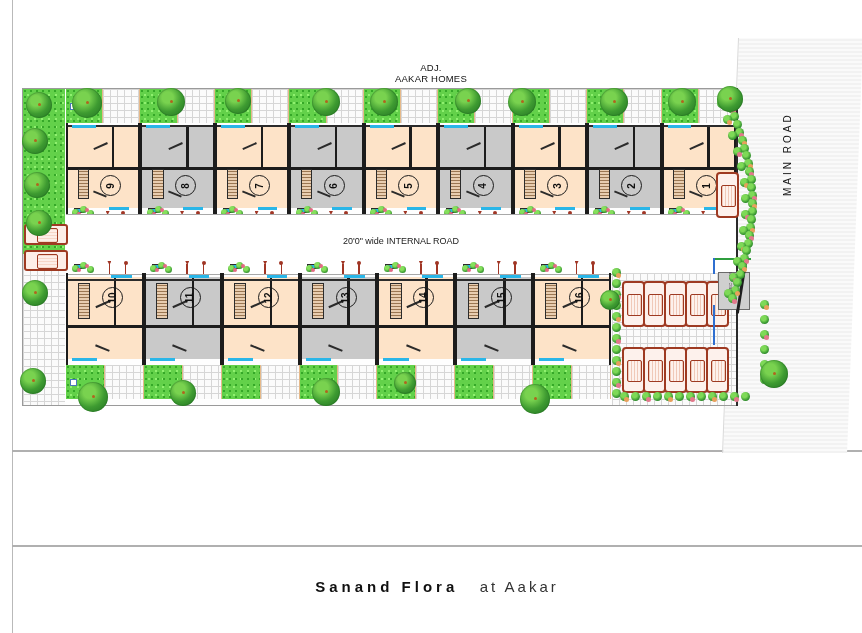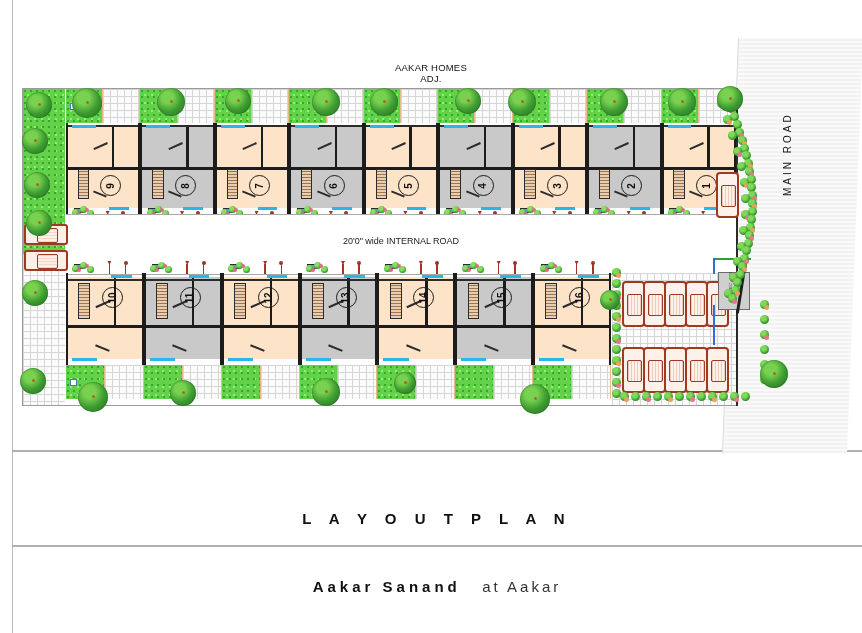--- a/index.html
+++ b/index.html
@@ -209,22 +209,22 @@
 <div id="sheet">
 
   <div class="frame-left"></div>
   <div class="rule r1"></div>
   <div class="rule r2"></div>
 
   <div class="mainroad"></div>
   <div class="mainroad-label">MAIN  ROAD</div>
 
   <div class="adj-note">
+    <div>ADJ.</div>
     <div>AAKAR HOMES</div>
-    <div>ADJ.</div>
   </div>
 
   <div class="plot">
     <div class="plot-edge"></div>
     <div class="site-border-right"></div>
 
     <div class="left-green lawn"></div>
     <div class="left-paver paver"></div>
 
     <div class="row top">
@@ -847,19 +847,18 @@
       <div class="tree" style="left: 20px; top: 368px; width: 26px; height: 26px;"></div>
       <div class="tree" style="left: 78px; top: 382px; width: 30px; height: 30px;"></div>
       <div class="tree" style="left: 170px; top: 380px; width: 26px; height: 26px;"></div>
       <div class="tree" style="left: 312px; top: 378px; width: 28px; height: 28px;"></div>
       <div class="tree" style="left: 520px; top: 384px; width: 30px; height: 30px;"></div>
       <div class="tree" style="left: 394px; top: 372px; width: 22px; height: 22px;"></div>
       <div class="tree" style="left: 600px; top: 290px; width: 20px; height: 20px;"></div>
       <div class="tree" style="left: 760px; top: 360px; width: 28px; height: 28px;"></div>
     </div>
 
-  <div class="title-layout">L A Y O U T   P L A N</div>
   <div class="title-project">
-    <span class="b">Aakar Sanand</span>
+    <span class="b">Sanand Flora</span>
     &nbsp;&nbsp;<span class="l">at Aakar</span>
   </div>
 
 </div>
 
 </body></html>

